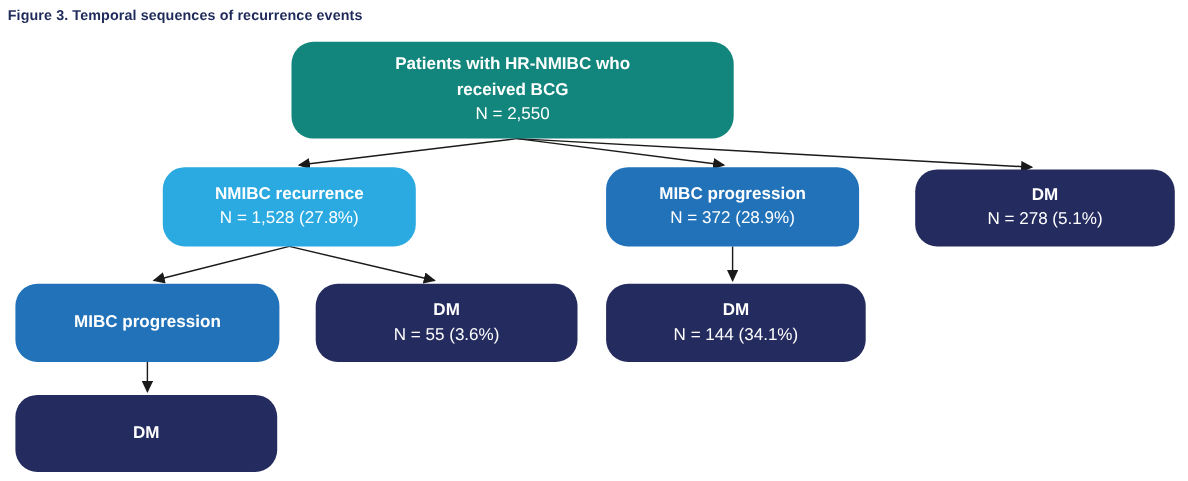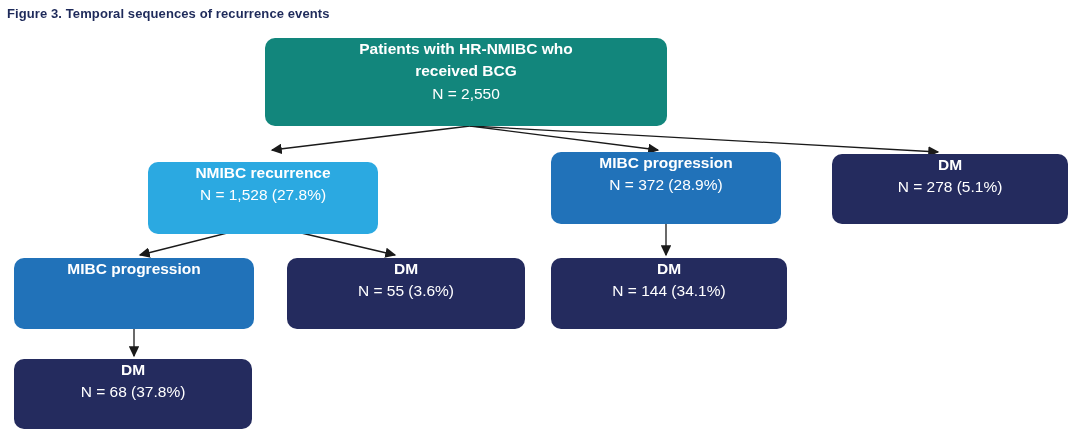--- a/index.html
+++ b/index.html
@@ -23,38 +23,39 @@
   }
   .edges {
     position: absolute;
     left: 0; top: 0;
     width: 1080px; height: 437px;
     pointer-events: none;
   }
   .edge { stroke: var(--arrow, #1a1a1a); stroke-width: 1.3; fill: none; }
   .node {
     position: absolute;
-    border-radius: 10px;
+    border-radius: 20px;
     color: var(--box-text, #ffffff);
     display: flex;
     flex-direction: column;
     align-items: center;
+    justify-content: center;
     text-align: center;
     font-size: 15.5px;
     line-height: 1.45;
   }
   .node-label { font-weight: 700; white-space: pre-line; }
   .node-value { font-weight: 400; }
   .node--teal      { background: var(--teal, #12867c); }
   .node--lightblue { background: var(--light-blue, #2ba9e1); }
   .node--blue      { background: var(--blue, #2172b9); }
   .node--navy      { background: var(--navy, #242b5e); }
 
   .pos-root        { left: 265px; top: 38px;  width: 402px; height: 88px; }
-  .pos-nmibc       { left: 148px; top: 152px; width: 230px; height: 72px; margin-top: 10px; }
+  .pos-nmibc       { left: 148px; top: 152px; width: 230px; height: 72px; }
   .pos-mibc-top    { left: 551px; top: 152px; width: 230px; height: 72px; }
   .pos-dm-top      { left: 832px; top: 154px; width: 236px; height: 70px; }
   .pos-mibc-mid    { left: 14px;  top: 258px; width: 240px; height: 71px; }
   .pos-dm-mid      { left: 287px; top: 258px; width: 238px; height: 71px; }
   .pos-dm-3rd      { left: 551px; top: 258px; width: 236px; height: 71px; }
   .pos-dm-4th      { left: 14px;  top: 359px; width: 238px; height: 70px; }
 </style>
 </head>
 <body>
 
@@ -107,16 +108,15 @@
     <div class="node-value">N = 55 (3.6%)</div>
   </div>
 
   <div class="node node--navy pos-dm-3rd">
     <div class="node-label">DM</div>
     <div class="node-value">N = 144 (34.1%)</div>
   </div>
 
   <div class="node node--navy pos-dm-4th">
     <div class="node-label">DM</div>
-    <div class="node-value">N = 68 (37.8%)</div>
   </div>
 
 </div>
 
 </body></html>

